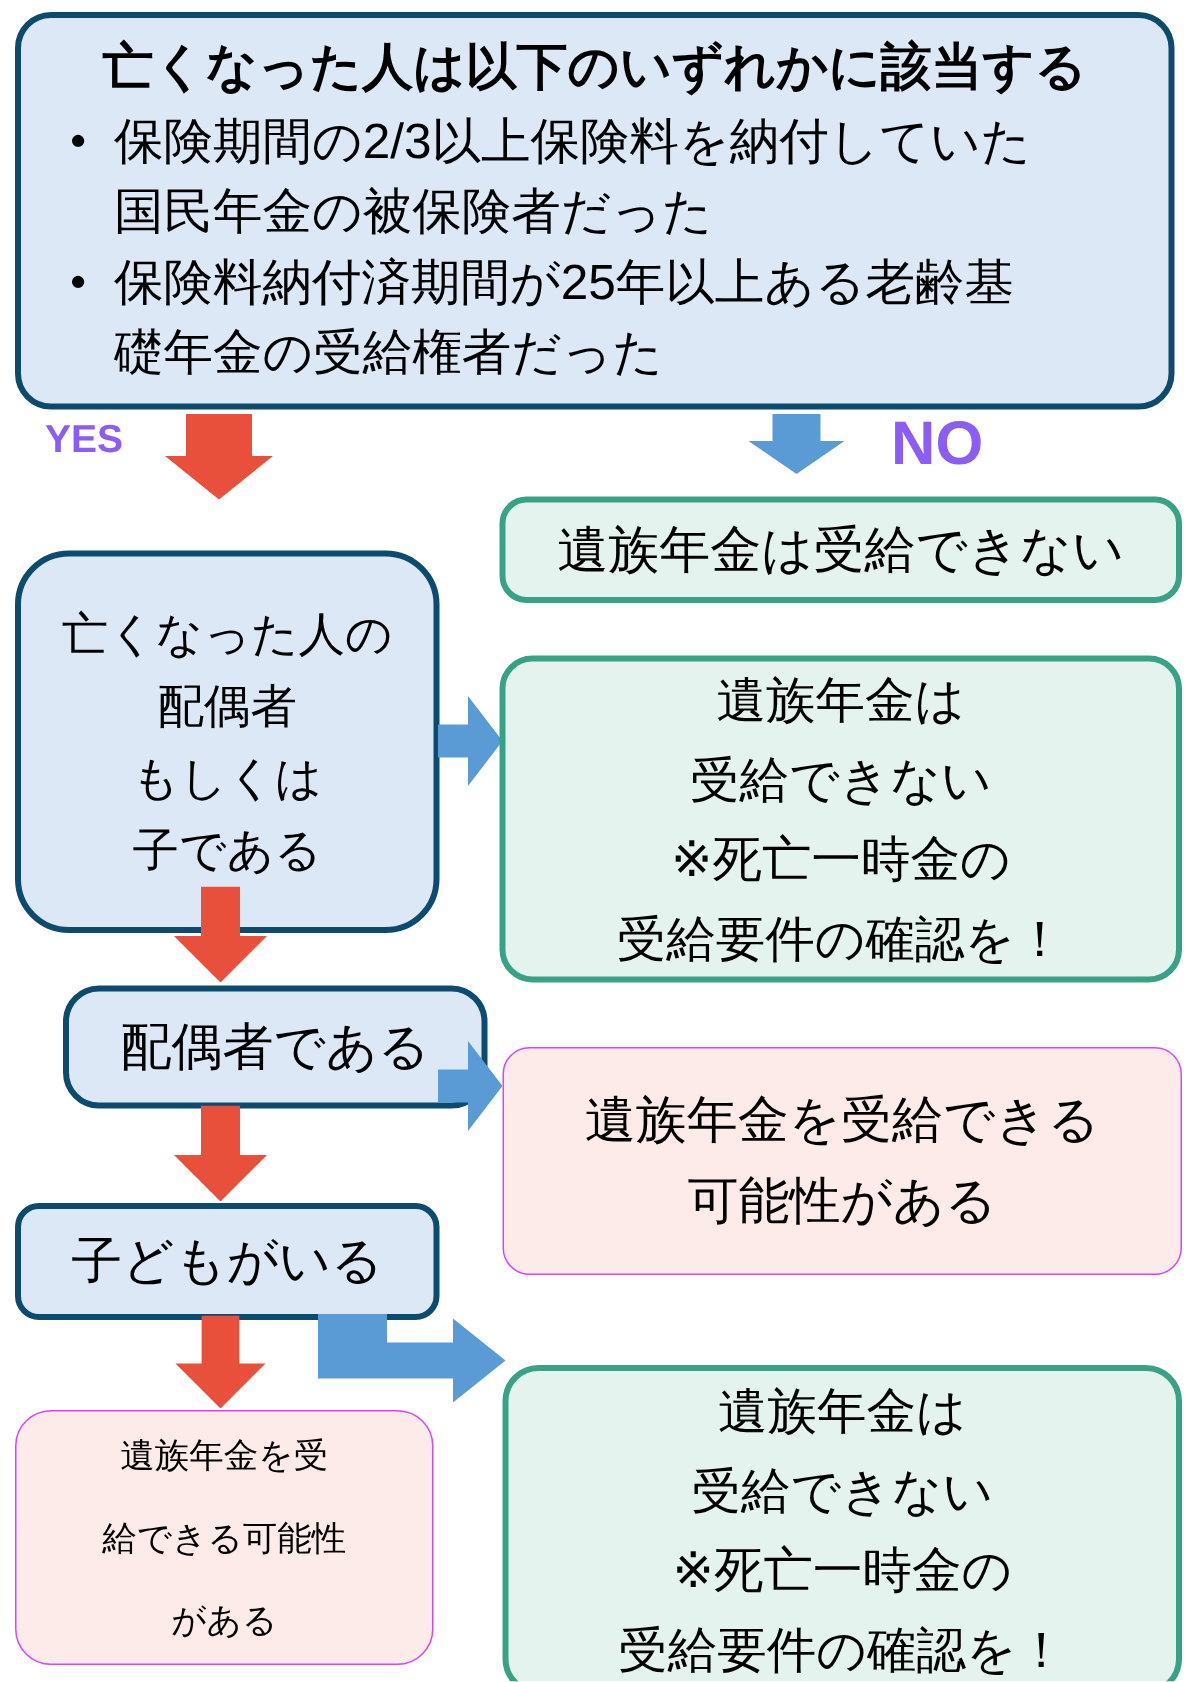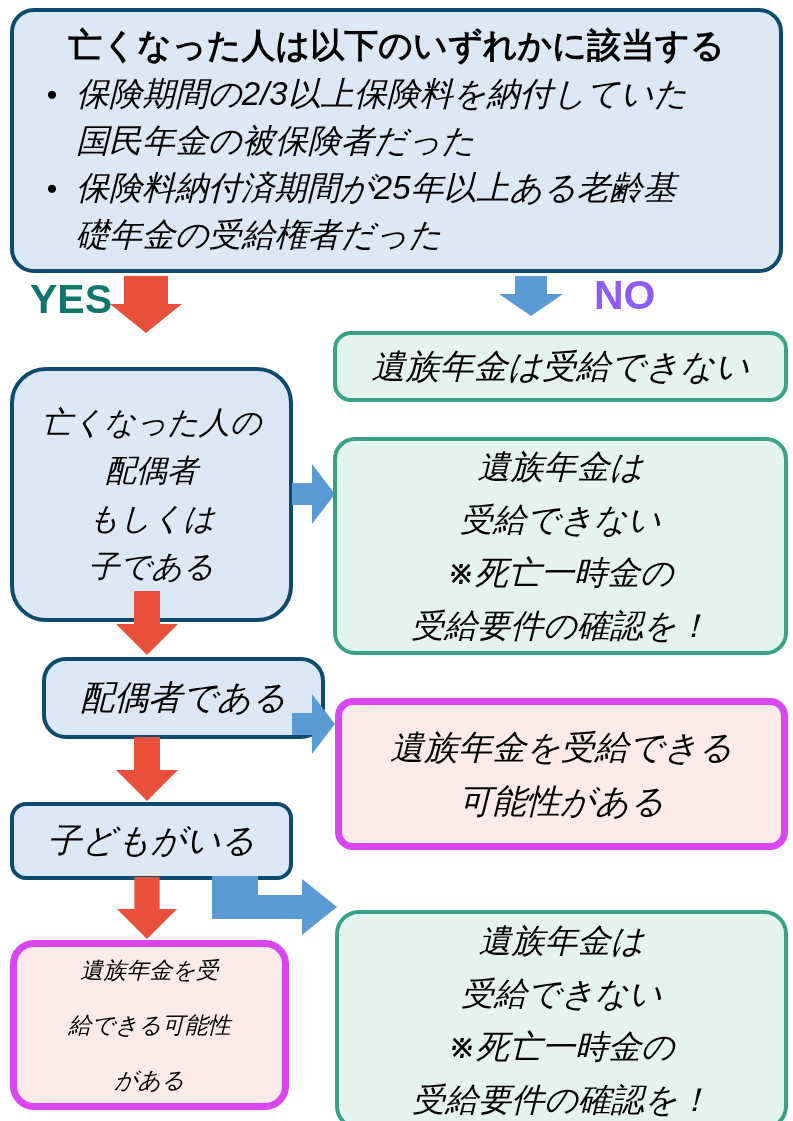--- a/index.html
+++ b/index.html
@@ -4,21 +4,21 @@
 <style>
   html,body{margin:0;padding:0;background:#ffffff;}
   .canvas{
     position:relative;width:793px;height:1121px;background:#ffffff;
     font-family:"Liberation Sans","DejaVu Sans",sans-serif;color:#000;overflow:hidden;
   }
   .box{position:absolute;box-sizing:border-box;display:flex;flex-direction:column;
        justify-content:center;align-items:center;text-align:center;}
   .blue-box{background:#DCE8F6;border:4px solid #0c4a6e;}
   .green-box{background:#E4F3ED;border:4px solid #38A287;margin-top:14px;}
-  .red-box{background:#FCEBE9;border:7px solid #d946ef;}
+  .red-box{background:#FCEBE9;border:1px solid #d946ef;}
 
   
   .top-box{left:10px;top:8px;width:773px;height:265px;border-radius:24px;
            justify-content:flex-start;align-items:stretch;padding:8px 14px;}
   .top-title{text-align:center;font-weight:bold;font-size:34px;line-height:50px;}
   .bullet-row{display:flex;align-items:flex-start;}
   .bullet-mark{flex:none;width:48px;text-align:center;font-size:19px;line-height:47px;}
   .bullet-lines{font-size:33px;line-height:47px;text-align:left;}
 
   
@@ -30,30 +30,30 @@
   .spouse-box{left:10px;top:657px;width:283px;height:82px;border-radius:24px;font-size:34px;margin-left:32px;}
   .spouse-ok-box{left:335px;top:698px;width:453px;height:152px;border-radius:18px;
                  font-size:34px;line-height:54px;}
   .child-box{left:10px;top:802px;width:283px;height:78px;border-radius:16px;font-size:34px;}
   .child-ok-box{left:10px;top:940px;width:279px;height:170px;border-radius:24px;
                 font-size:23px;line-height:55px;}
   .widow-box{left:335px;top:896px;width:453px;height:220px;border-radius:24px;
              font-size:33px;line-height:53px;}
 
   
-  .yes-label{position:absolute;left:30px;top:279px;font-size:41px;font-weight:800;
-             color:#0f766e;line-height:1;}
+  .yes-label{position:absolute;left:30px;top:279px;font-size:26px;font-weight:800;
+             color:#8b5cf6;line-height:1;}
   .no-label{position:absolute;left:594px;top:275px;font-size:41px;font-weight:800;
             color:#8b5cf6;line-height:1;}
 
   
   .arrow{position:absolute;display:block;}
   .red-fill{fill:#E8503C;}
   .blue-fill{fill:#5B9BD5;}
-  .line{display:block;font-style:italic;}
+  .line{display:block;}
 </style>
 </head>
 <body>
 
 <div class="canvas">
 
   <div class="box blue-box top-box">
     <div class="top-title">亡くなった人は以下のいずれかに該当する</div>
     <div class="bullet-row">
       <span class="bullet-mark">●</span>

